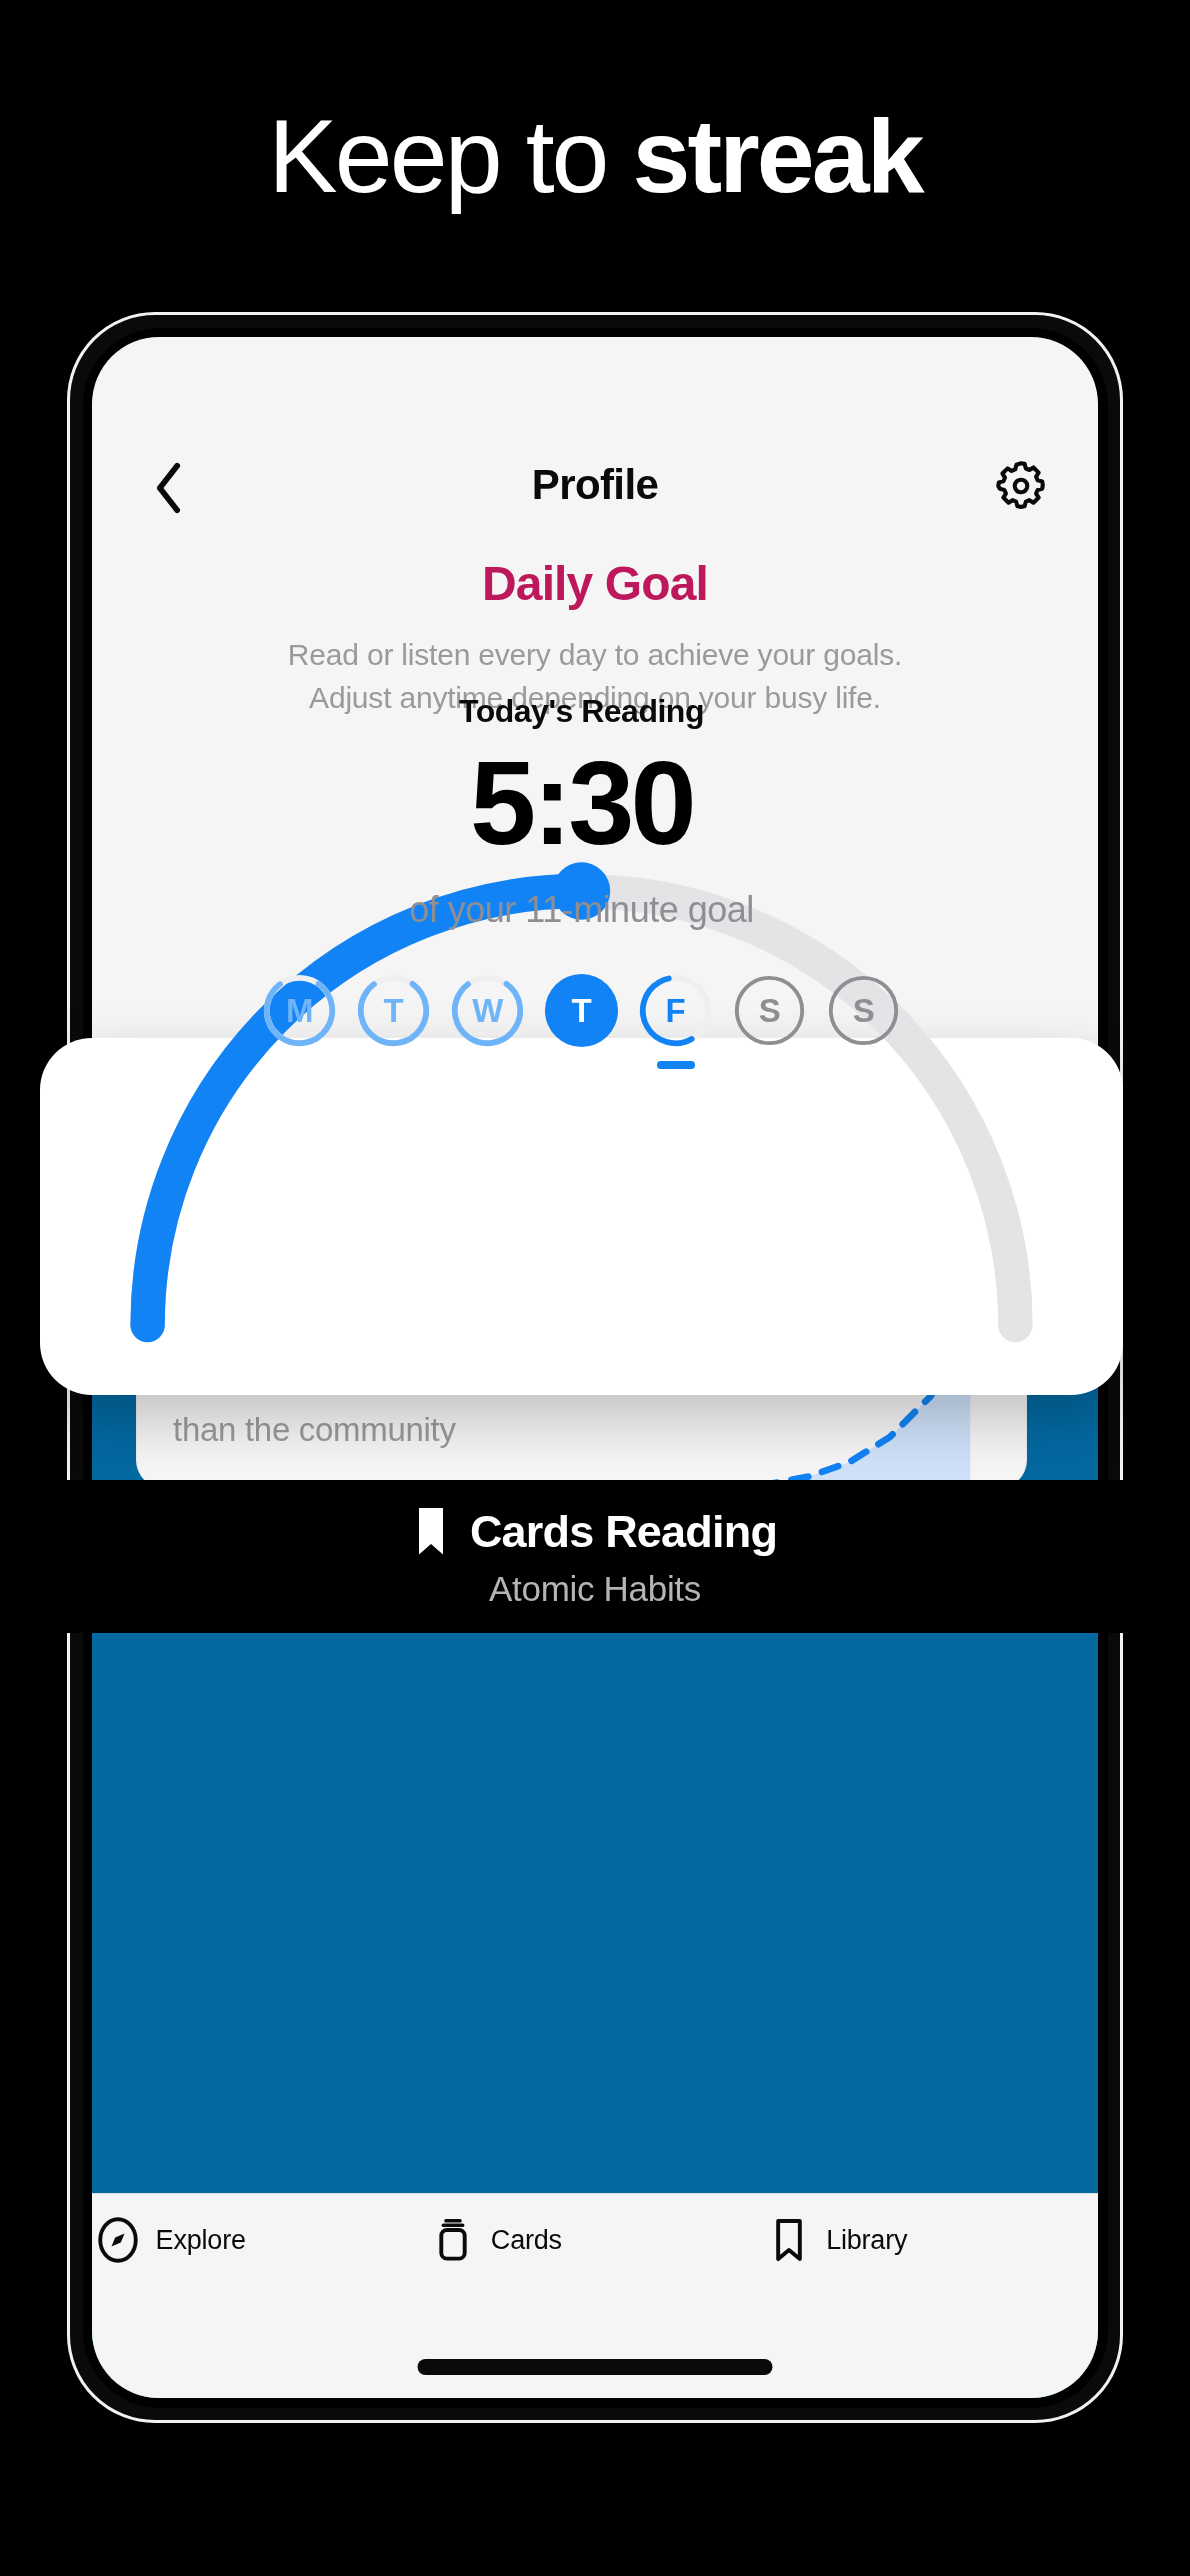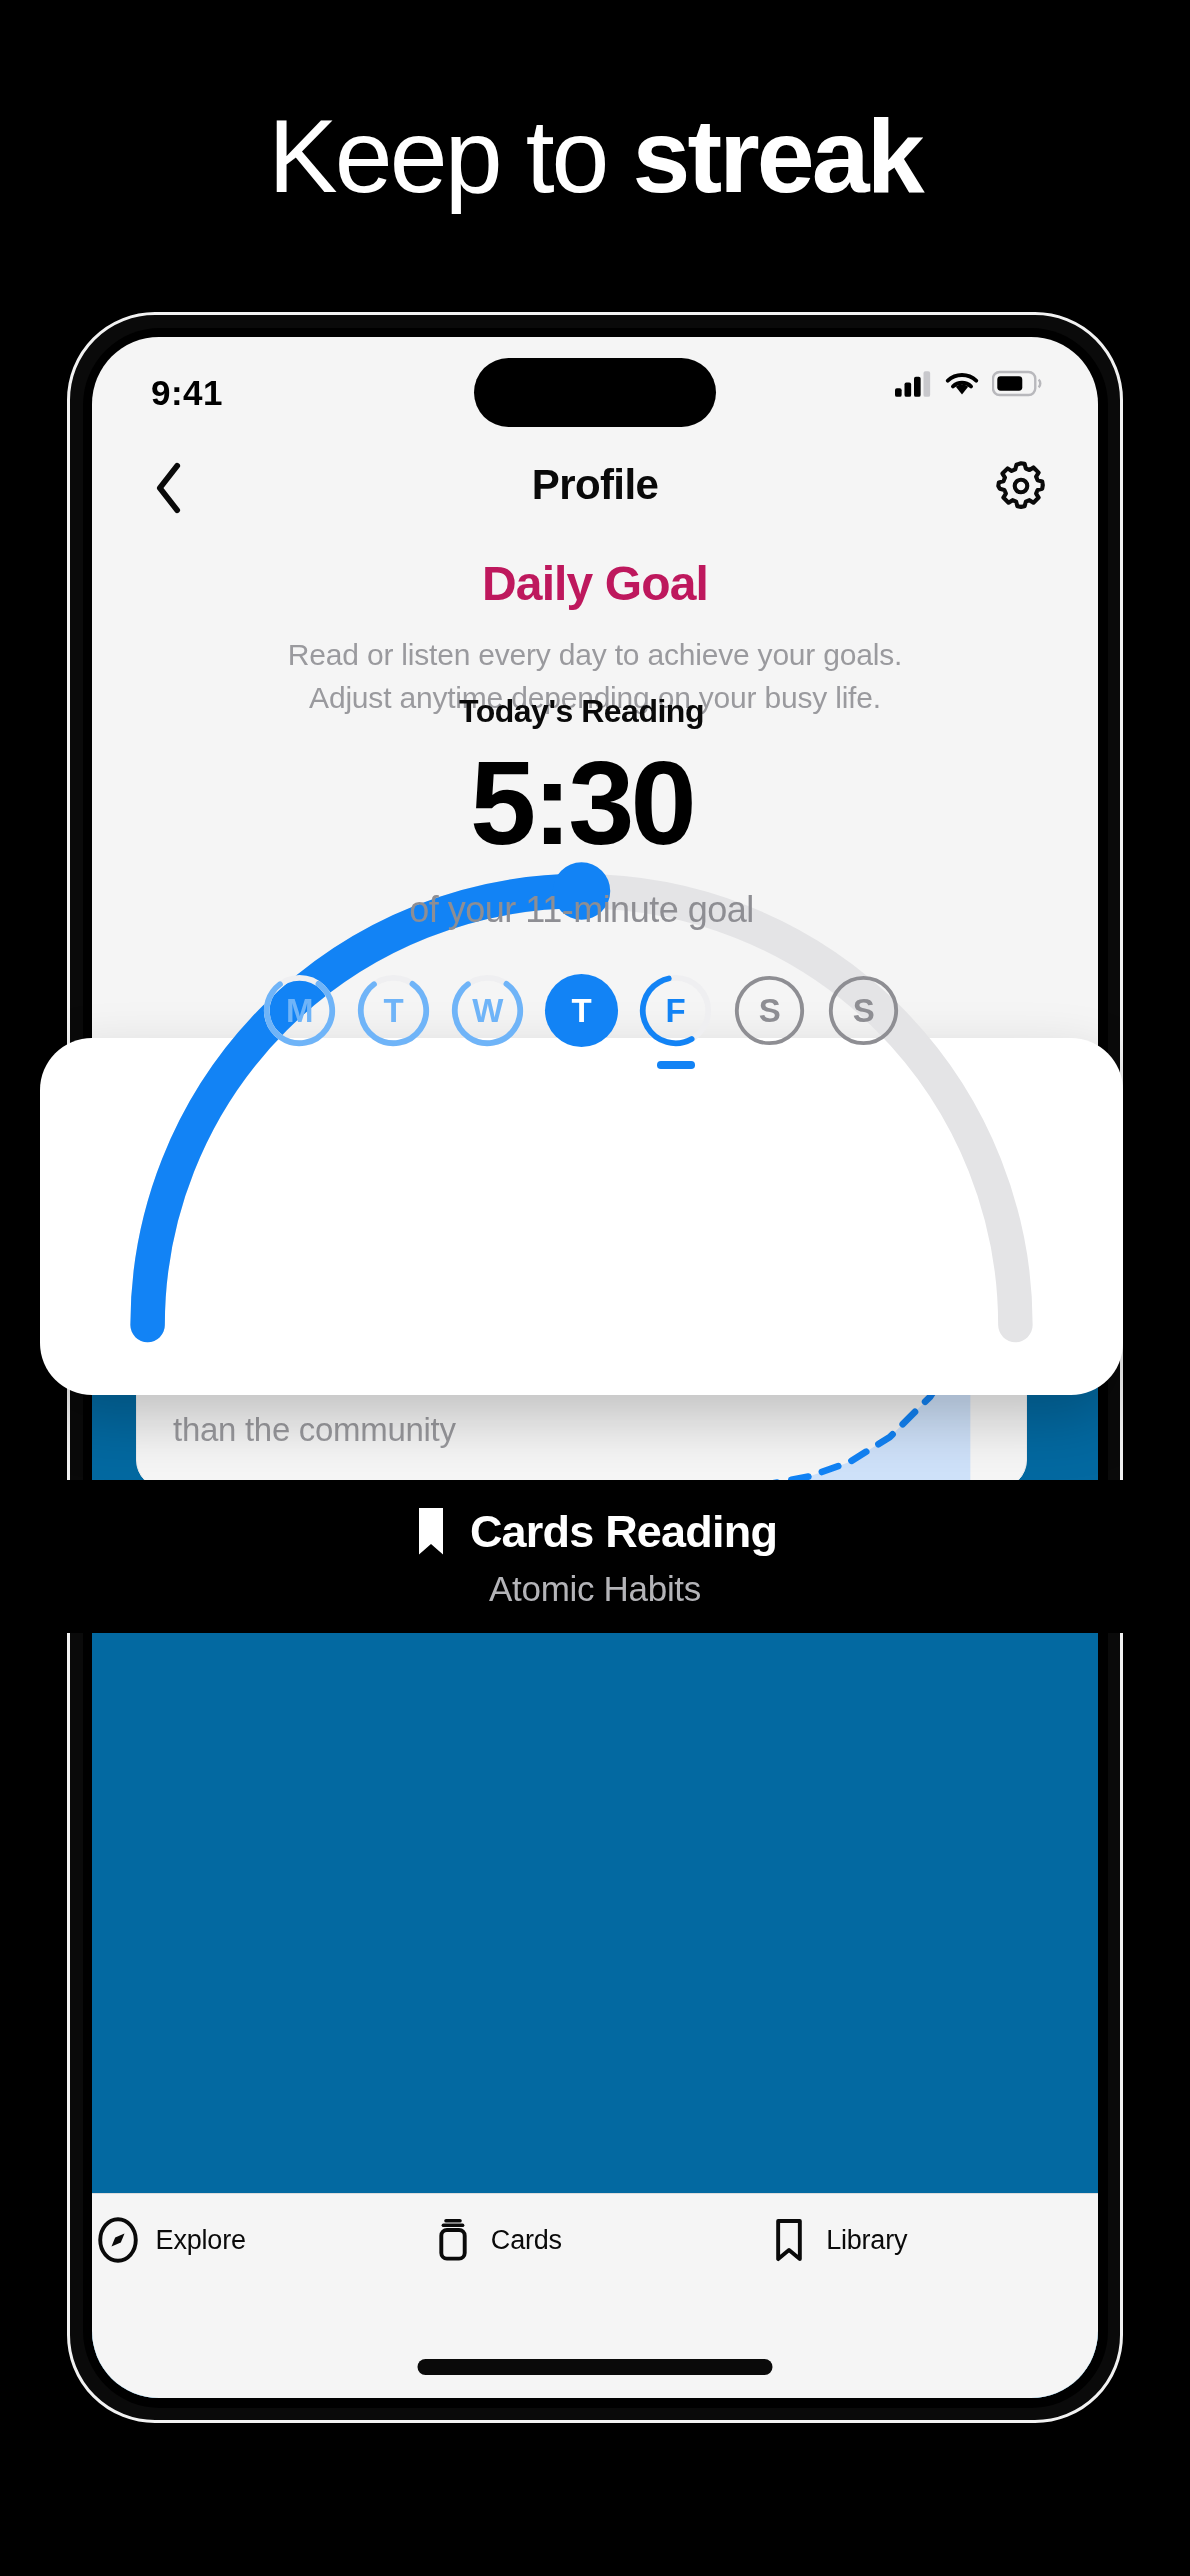--- a/index.html
+++ b/index.html
@@ -236,42 +236,20 @@
 
   <div class="headline">
     <span class="light">Keep to </span><span class="bold">streak</span>
   </div>
 
   <div id="phone">
     <div class="phone-shell">
       <div class="phone-bezel">
         <div class="phone-screen">
 
-          <div class="statusbar">
-            <div class="sb-time">9:41</div>
-            <div class="dynamic-island"></div>
-            <div class="sb-right">
-              <svg width="38" height="27" viewBox="0 0 40 28">
-                <rect x="0" y="19" width="7" height="9" rx="2" fill="#000"></rect>
-                <rect x="10" y="13" width="7" height="15" rx="2" fill="#000"></rect>
-                <rect x="20" y="7" width="7" height="21" rx="2" fill="#000"></rect>
-                <rect x="30" y="1" width="7" height="27" rx="2" fill="#C8C8CC"></rect>
-              </svg>
-              <svg width="36" height="27" viewBox="0 0 38 28">
-                <path d="M19 25.5 L12.5 17.5 A9.5 9.5 0 0 1 25.5 17.5 Z" fill="#000"></path>
-                <path d="M4 11 A22 22 0 0 1 34 11" stroke="#000" stroke-width="4.2" fill="none" stroke-linecap="round"></path>
-                <path d="M9.5 17 A14 14 0 0 1 28.5 17" stroke="#000" stroke-width="4.2" fill="none" stroke-linecap="round"></path>
-              </svg>
-              <svg width="50" height="27" viewBox="0 0 52 28">
-                <rect x="1" y="2" width="44" height="24" rx="7" fill="none" stroke="#B8B8BC" stroke-width="2.5"></rect>
-                <rect x="5.5" y="6.5" width="26" height="15" rx="3.5" fill="#000"></rect>
-                <path d="M48.5 10 A5.5 5.5 0 0 1 48.5 18" stroke="#B8B8BC" stroke-width="2.5" fill="none"></path>
-              </svg>
-            </div>
-          </div>
 
           <div class="navbar">
             <div class="nav-back">
               <svg width="33" height="54" viewBox="0 0 34 56">
                 <path d="M26 5 L8 28 L26 51" stroke="#0a0a0a" stroke-width="6" fill="none" stroke-linecap="round" stroke-linejoin="round"></path>
               </svg>
             </div>
             <div class="nav-title">Profile</div>
             <div class="nav-gear">
               <svg width="58" height="58" viewBox="0 0 24 24">

